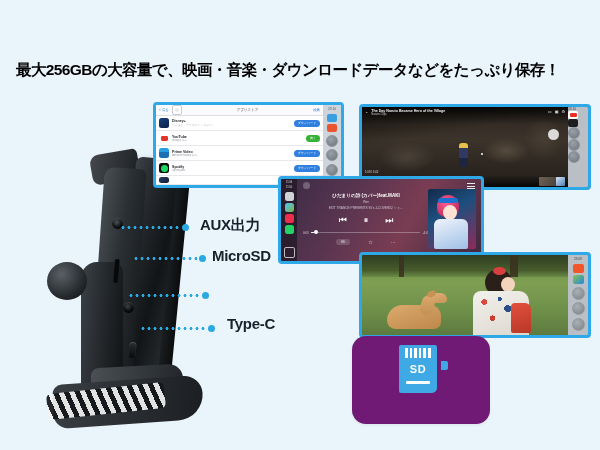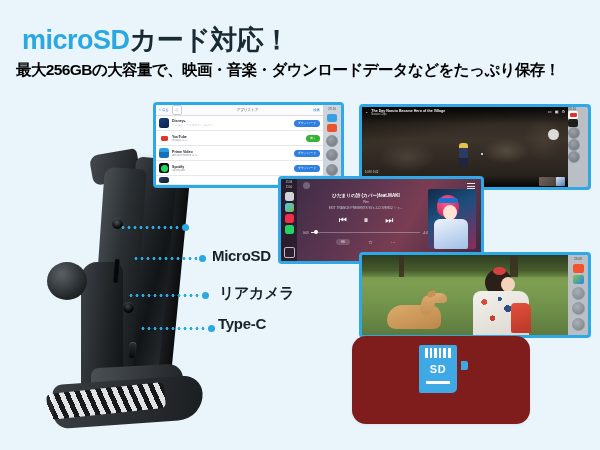--- a/index.html
+++ b/index.html
@@ -232,43 +232,40 @@
   .ph-child .sleevec{position:absolute;left:40px;top:34px;width:20px;height:30px;border-radius:4px 6px 2px 2px;
     background:linear-gradient(160deg,#e2503c,#b93728);}
   .ph-rail{width:20px;background:#b9bfc4;display:flex;flex-direction:column;align-items:center;
     padding-top:2px;gap:2.5px;}
   .ph-rail .clock{font-size:3.2px;color:#3d434a;}
   .ph-rail .sq{width:11px;height:9px;border-radius:2px;}
   .ph-rail .cir{width:11px;height:11px;border-radius:50%;
     background:radial-gradient(circle at 38% 32%,#a9b0b6,#7a8187);border:.5px solid #939a9f;}
 
   
-  .sd-badge{position:absolute;left:352px;top:336px;width:178px;height:88px;
-    background:#7f1d1d;border-radius:14px;overflow:hidden;box-shadow:0 1px 3px rgba(0,0,0,.07);}
+  .sd-badge{position:absolute;left:352px;top:336px;width:138px;height:88px;
+    background:#701a75;border-radius:14px;overflow:hidden;box-shadow:0 1px 3px rgba(0,0,0,.07);}
   .sd-card{position:absolute;left:50%;top:9px;transform:translateX(-50%);width:44px;height:48px;}
   .sd-card .shell{position:absolute;left:0;top:0;width:38px;height:48px;background:#3ea9e4;
     border-radius:2px 2px 5px 2px;clip-path:polygon(0 0,100% 0,100% 100%,0 100%,0 6px);}
   .sd-card .notch{position:absolute;right:-5px;top:16px;width:7px;height:9px;background:#3ea9e4;border-radius:0 2px 2px 0;}
   .sd-card .pins{position:absolute;left:6px;top:3px;width:26px;height:10px;
     background:repeating-linear-gradient(90deg,#fff 0 2.6px,#3ea9e4 2.6px 4.6px);}
   .sd-card .sdtext{position:absolute;left:0;top:18px;width:38px;text-align:center;
     font-size:11px;font-weight:bold;color:#fff;letter-spacing:.5px;}
   .sd-card .ubar{position:absolute;left:7px;top:36px;width:24px;height:3px;background:#fff;border-radius:1px;}
   .sd-caption{position:absolute;left:0;right:0;bottom:0;height:25px;background:#53b9ea;
     display:flex;align-items:center;justify-content:center;}
   .sd-caption span{font-size:12px;font-weight:bold;color:#fff;letter-spacing:-0.4px;white-space:nowrap;}
 </style>
 </head>
 <body>
 
 <div class="stage">
 
-  <div class="headline">
-    <span class="hl-accent">microSD</span><span>カード対応！</span>
-  </div>
   <div class="subline">最大256GBの大容量で、映画・音楽・ダウンロードデータなどをたっぷり保存！</div>
 
   <div class="device">
     <div class="dev-hood"></div>
     <div class="dev-screen"></div>
     <div class="dev-screen-edge"></div>
     <div class="dev-body"></div>
     <div class="dev-neck"></div>
     <div class="dev-knob"></div>
     <div class="dev-base-top"></div>
@@ -277,38 +274,38 @@
     <div class="port port-aux"></div>
     <div class="port port-sd"></div>
     <div class="port port-cam"></div>
     <div class="port port-usb"></div>
   </div>
 
   <div class="callout" style="left:120px;top:224px;width:74px;">
     <div class="dots" style="width:60px;"></div>
     <div class="dot-end"></div>
   </div>
+  <div class="callout-label" style="left:200px;top:216px;">AUX出力</div>
 
   <div class="callout" style="left:133px;top:255px;width:78px;">
     <div class="dots" style="width:64px;"></div>
     <div class="dot-end"></div>
   </div>
   <div class="callout-label" style="left:212px;top:247px;">MicroSD</div>
 
   <div class="callout" style="left:128px;top:292px;width:86px;">
     <div class="dots" style="width:72px;"></div>
     <div class="dot-end"></div>
   </div>
-  <div class="callout-label" style="left:219px;top:284px;">リアカメラ</div>
 
   <div class="callout" style="left:140px;top:325px;width:80px;">
     <div class="dots" style="width:66px;"></div>
     <div class="dot-end"></div>
   </div>
-  <div class="callout-label" style="left:218px;top:315px;text-align:center;">Type-C</div>
+  <div class="callout-label" style="left:227px;top:315px;text-align:center;">Type-C</div>
 
   <div class="screen s-apps">
     <div class="body">
       <div class="apps-bar">
         <div class="tiny">&lt; 戻る</div>
         <div class="logo">
             <i></i>
           </div>
         <div class="title">アプリストア</div>
         <div class="tiny">検索</div>

